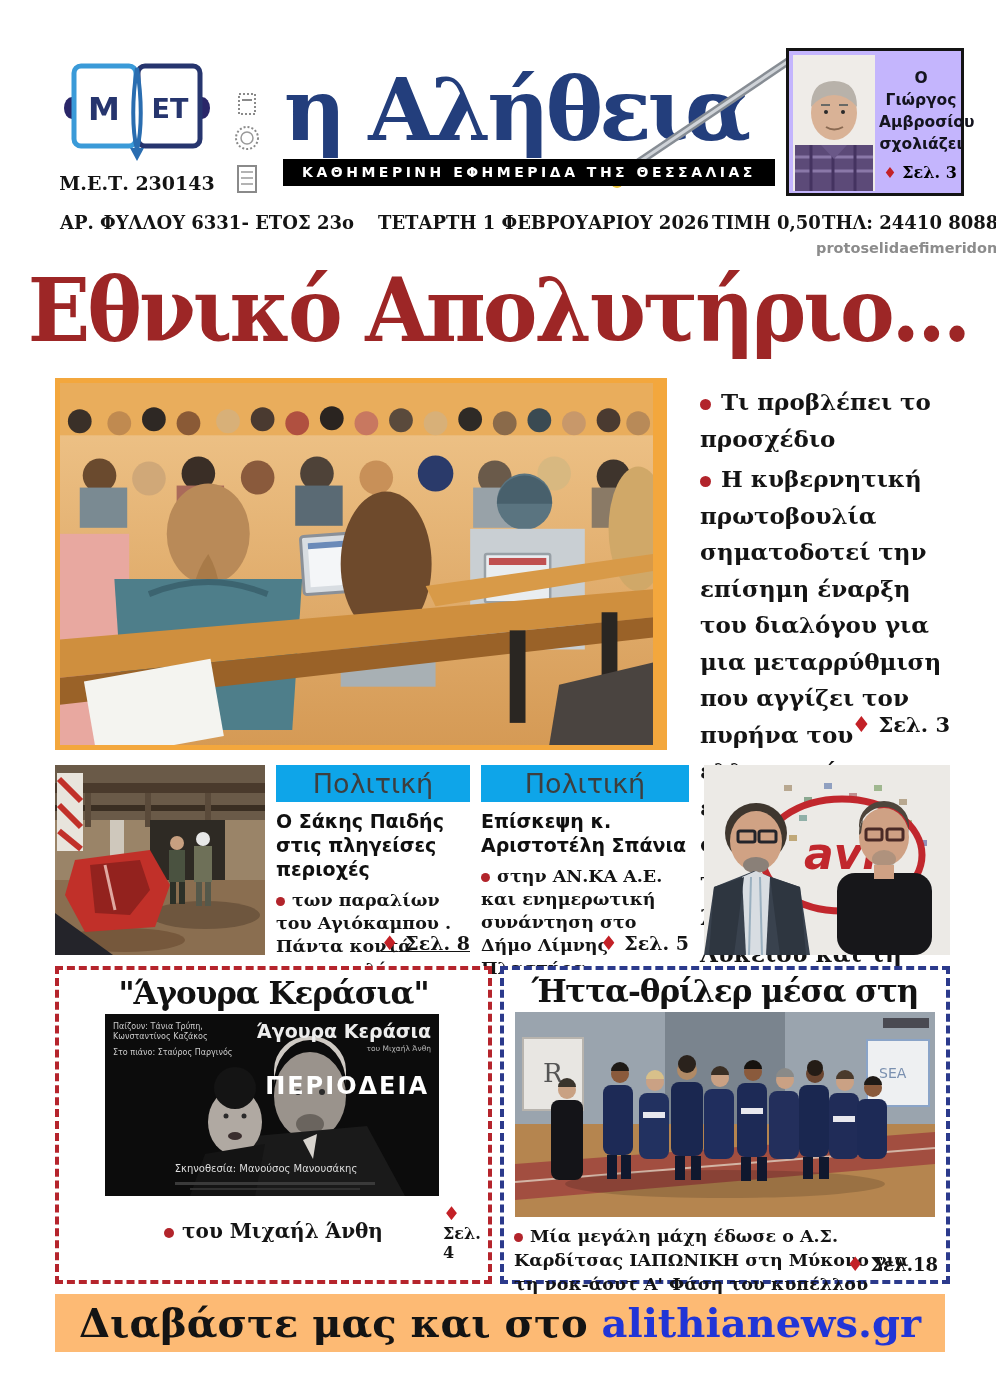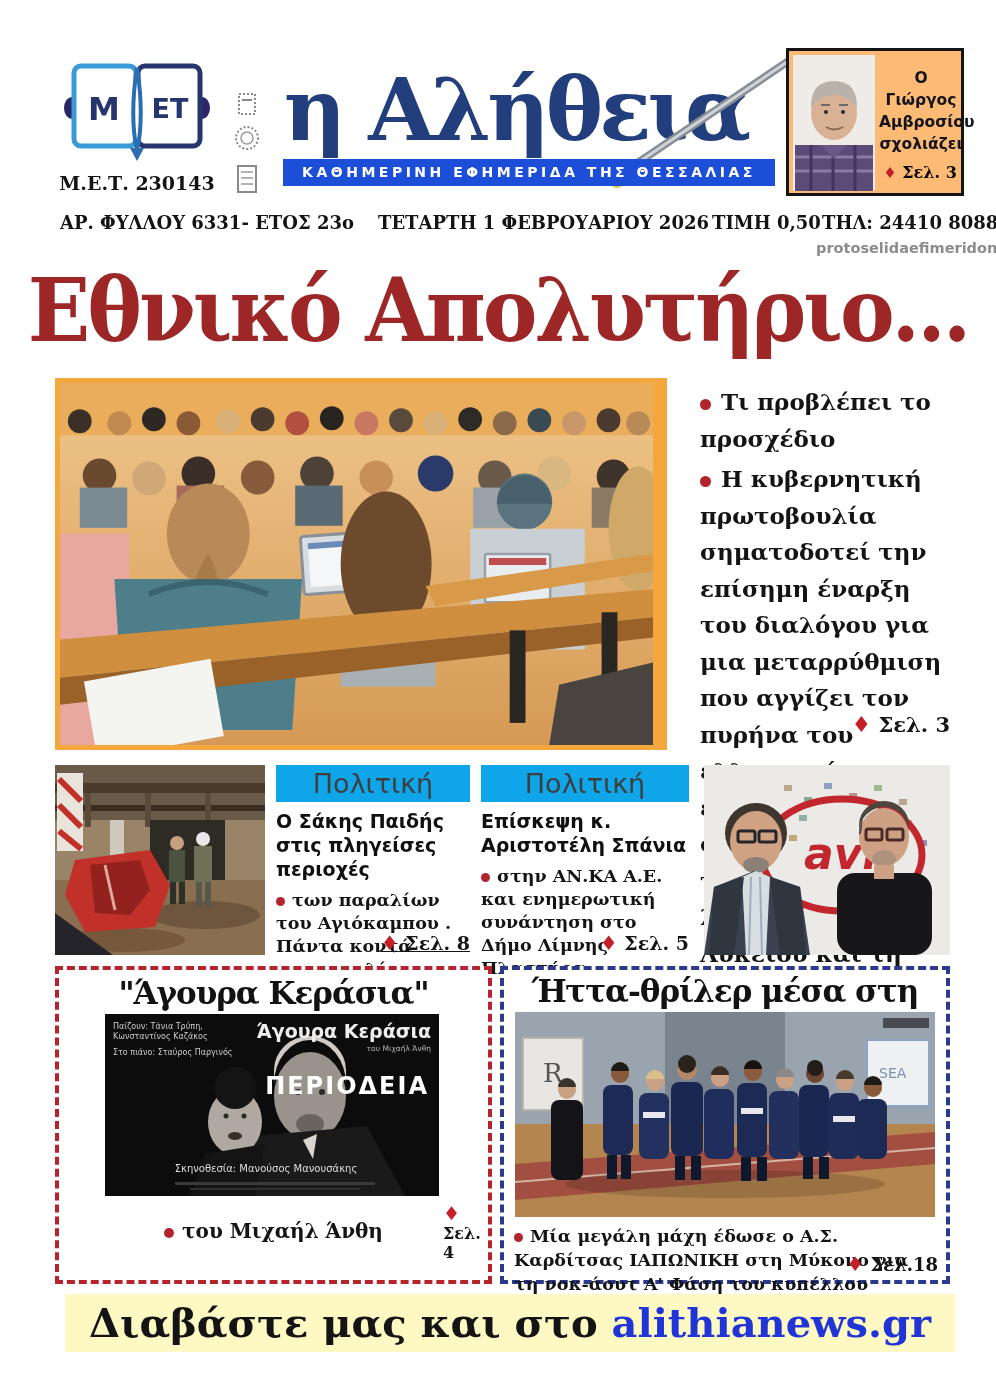--- a/index.html
+++ b/index.html
@@ -3,35 +3,35 @@
 <meta charset="utf-8">
 <style>
   html,body{margin:0;padding:0;background:#9a9a9a;}
   #page{position:relative;width:996px;height:1386px;background:#ffffff;overflow:hidden;
         font-family:"DejaVu Serif",serif;}
   .abs{position:absolute;}
   .dot{display:inline-block;border-radius:50%;background:#b2242b;vertical-align:middle;}
   .diamond{color:#c32127;font-family:"DejaVu Sans",sans-serif;}
   .pageref{font:bold 19px "DejaVu Serif",serif;color:#141414;}
   .masthead-title{font:bold 86px/104px "DejaVu Serif",serif;color:#233e7c;letter-spacing:-4px;text-align:center;}
-  .redbanner{background:#1d4ed8;color:#ffffff;text-align:center;
+  .redbanner{background:#000000;color:#ffffff;text-align:center;
              font:bold 14px/27px "DejaVu Sans",sans-serif;letter-spacing:3.5px;}
   .infotxt{font:bold 18px "DejaVu Serif",serif;color:#141414;white-space:nowrap;}
   .headline{font:bold 82px/96px "DejaVu Serif",serif;color:#9d2626;letter-spacing:-3px;
             text-align:center;transform:scaleY(1.07);}
   .lead-p{margin:0 12px 4px;font:bold 23px/36.5px "DejaVu Serif",serif;color:#141414;}
   .polbar{background:#0ea5e9;text-align:center;font:400 27px/37px "DejaVu Sans",sans-serif;color:#3e3e3e;}
   .polhead{font:bold 19px/24px "DejaVu Sans",sans-serif;color:#101010;margin:7px 0 0;}
   .polbullet{font:bold 17.5px/23px "DejaVu Serif",serif;color:#141414;margin:8px 0 0;}
   .boxtitle{text-align:center;font:bold 31px/38px "DejaVu Serif",serif;color:#121212;letter-spacing:-1px;}
   .caption{font:bold 20px/27px "DejaVu Serif",serif;color:#141414;text-align:center;}
   .caption-s{font:bold 17.5px/24px "DejaVu Serif",serif;color:#141414;}
-  .footerbar{background:#fef9c3;text-align:center;font:bold 40px/58px "DejaVu Serif",serif;color:#141414;margin-left:10px;}
+  .footerbar{background:#fdba74;text-align:center;font:bold 40px/58px "DejaVu Serif",serif;color:#141414;}
   .footer-link{color:#2135d6;}
-  .colbox{border:3px solid #141414;background:#fdba74;}
+  .colbox{border:3px solid #141414;background:#c4b5fd;}
   .coltxt{font:bold 15.5px/22px "DejaVu Sans",sans-serif;color:#14141e;}
   .poster-small{font:400 8px/10px "DejaVu Sans",sans-serif;color:#cccccc;}
   .poster-title{font:600 19px "DejaVu Sans",sans-serif;color:#ededed;}
   .poster-sub{font:400 7.5px "DejaVu Sans",sans-serif;color:#b5b5b5;}
   .poster-tour{font:bold 24px "DejaVu Sans",sans-serif;color:#ffffff;letter-spacing:2px;}
   .poster-dir{font:400 10px "DejaVu Sans",sans-serif;color:#dddddd;text-align:center;}
   .website{font:bold 14.5px "DejaVu Sans",sans-serif;color:#8c8c8c;}
 </style>
 </head>
 <body>

